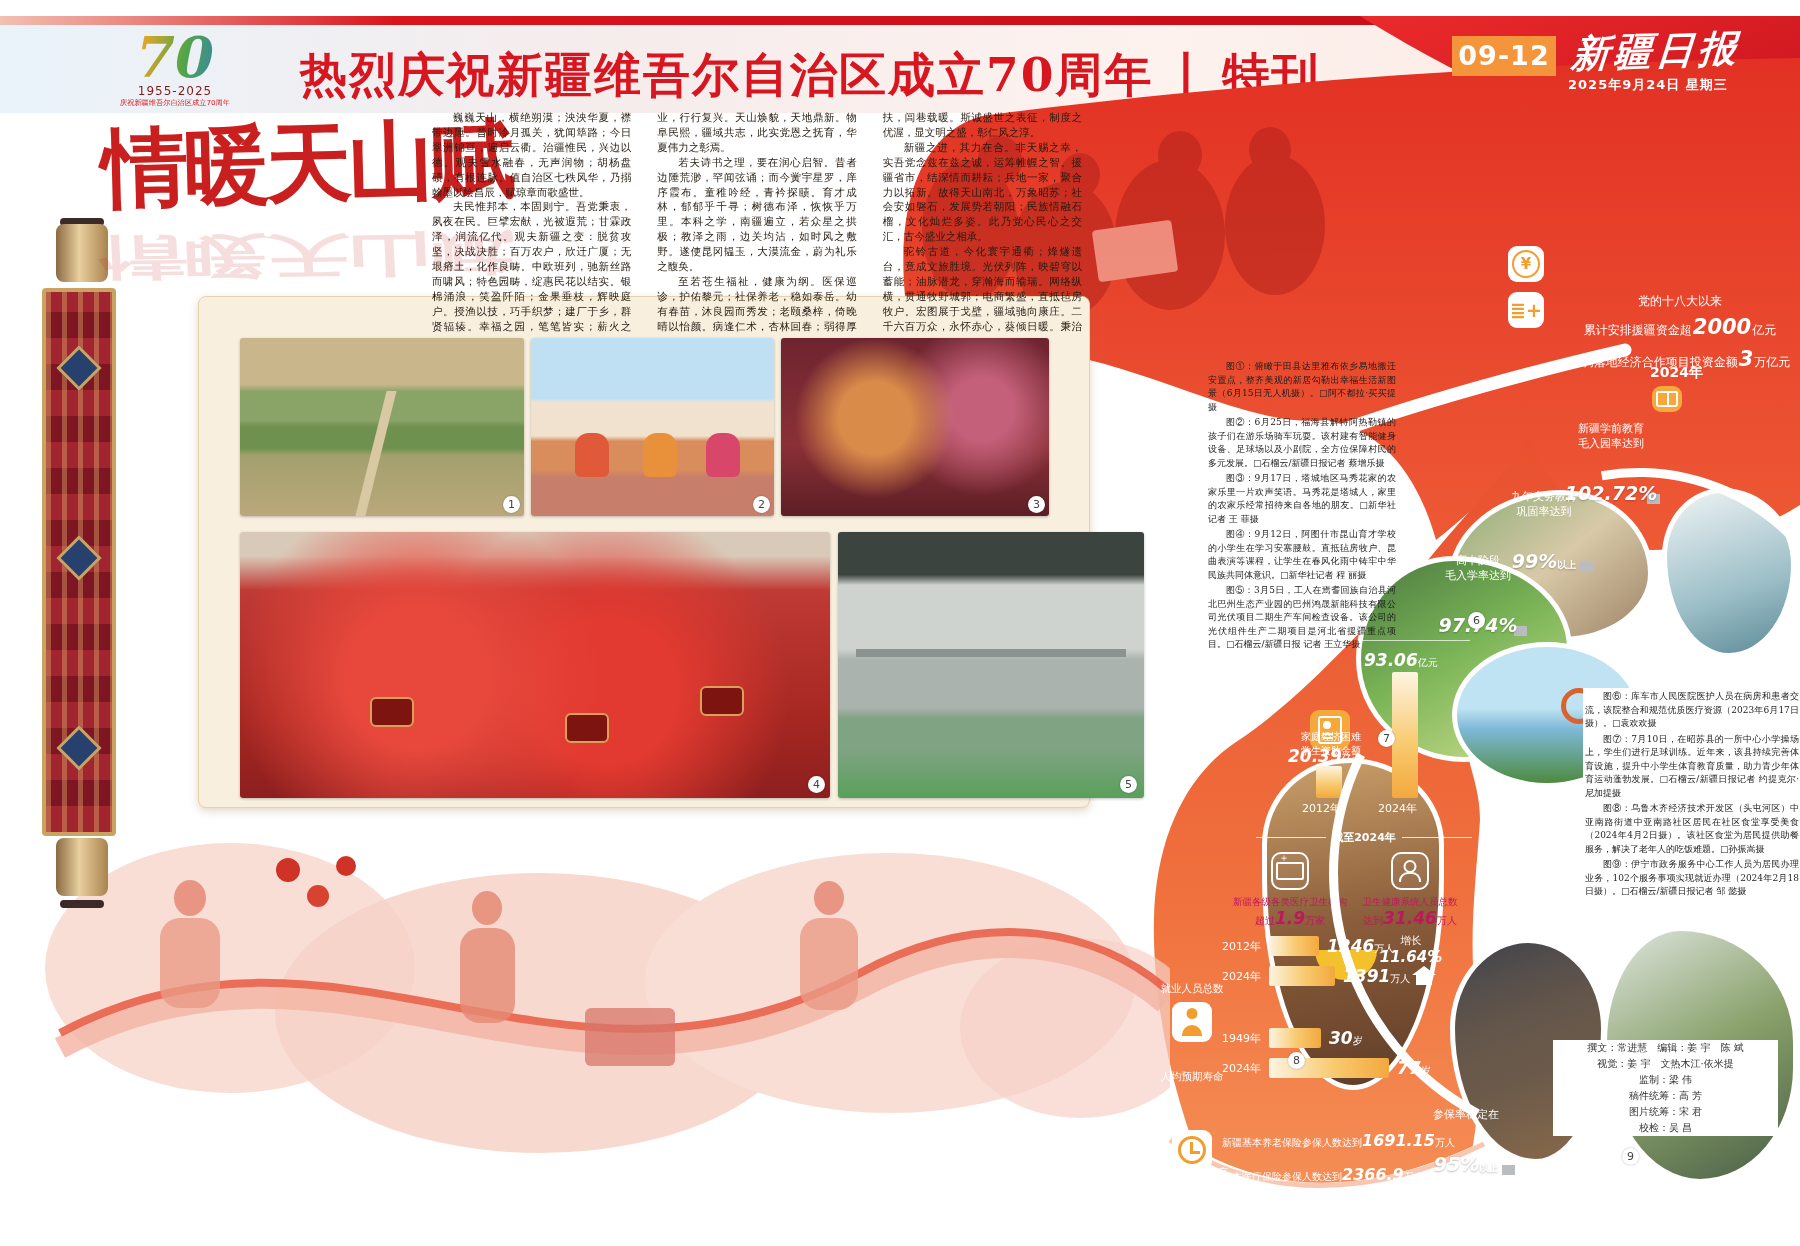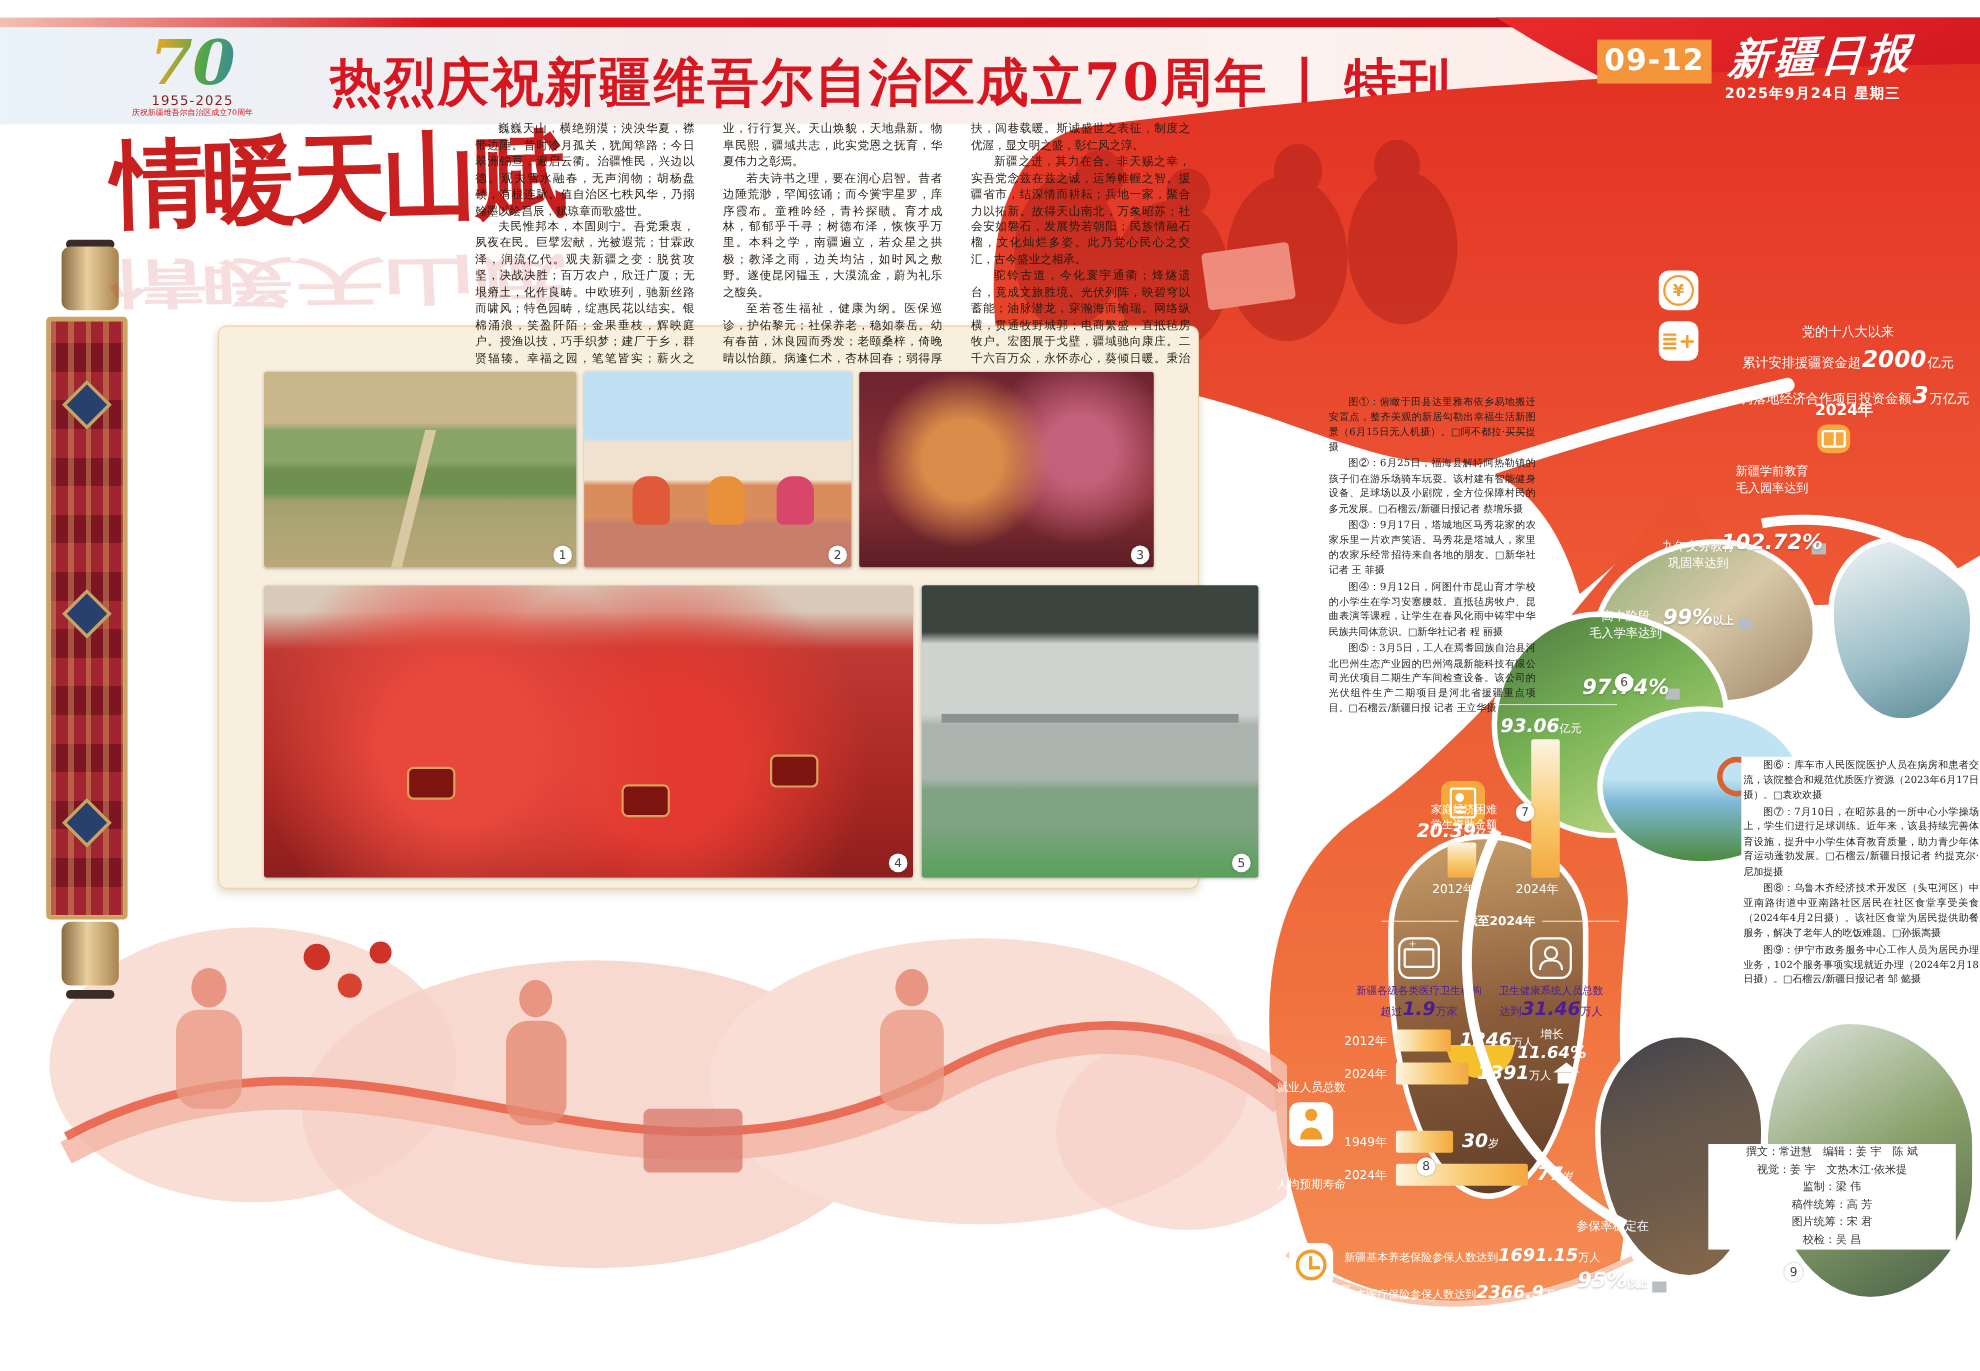--- a/index.html
+++ b/index.html
@@ -150,21 +150,21 @@
   .valline{white-space:nowrap;font-size:10px;}
   .valline b{font-size:17px;font-style:italic;}
   #aid-val1{left:1288px;top:746px;}
   #aid-val2{left:1364px;top:650px;}
   .yearlab{font-size:11px;white-space:nowrap;}
   #aid-year1{left:1302px;top:801px;}
   #aid-year2{left:1378px;top:801px;}
 
   #med-brace{left:1256px;top:830px;width:216px;display:flex;align-items:center;gap:6px;font-size:11px;font-weight:bold;}
   #med-brace .bl{flex:1;height:1px;background:rgba(255,255,255,.8);}
-  .medcol{position:absolute;width:116px;text-align:center;z-index:3;color:#4c1d95;}
+  .medcol{position:absolute;width:116px;text-align:center;z-index:3;color:#be185d;}
   .medcol .ic{margin:0 auto 6px;}
   .medcol .mlabel{font-size:9.5px;line-height:1.3;}
   #med1{left:1232px;top:852px;}
   #med2{left:1352px;top:852px;}
   .bed-g{width:24px;height:14px;border:2px solid #fff;border-radius:2px;position:relative;}
   .bed-g::before{content:"＋";position:absolute;top:-13px;left:1px;font-size:10px;color:#fff;}
   .doc-g{width:22px;height:22px;position:relative;}
   .doc-g::before{content:"";position:absolute;top:0;left:50%;transform:translateX(-50%);width:9px;height:9px;border-radius:50%;border:2px solid #fff;}
   .doc-g::after{content:"";position:absolute;bottom:0;left:50%;transform:translateX(-50%);width:18px;height:8px;border:2px solid #fff;border-bottom:none;border-radius:9px 9px 0 0;}
 

